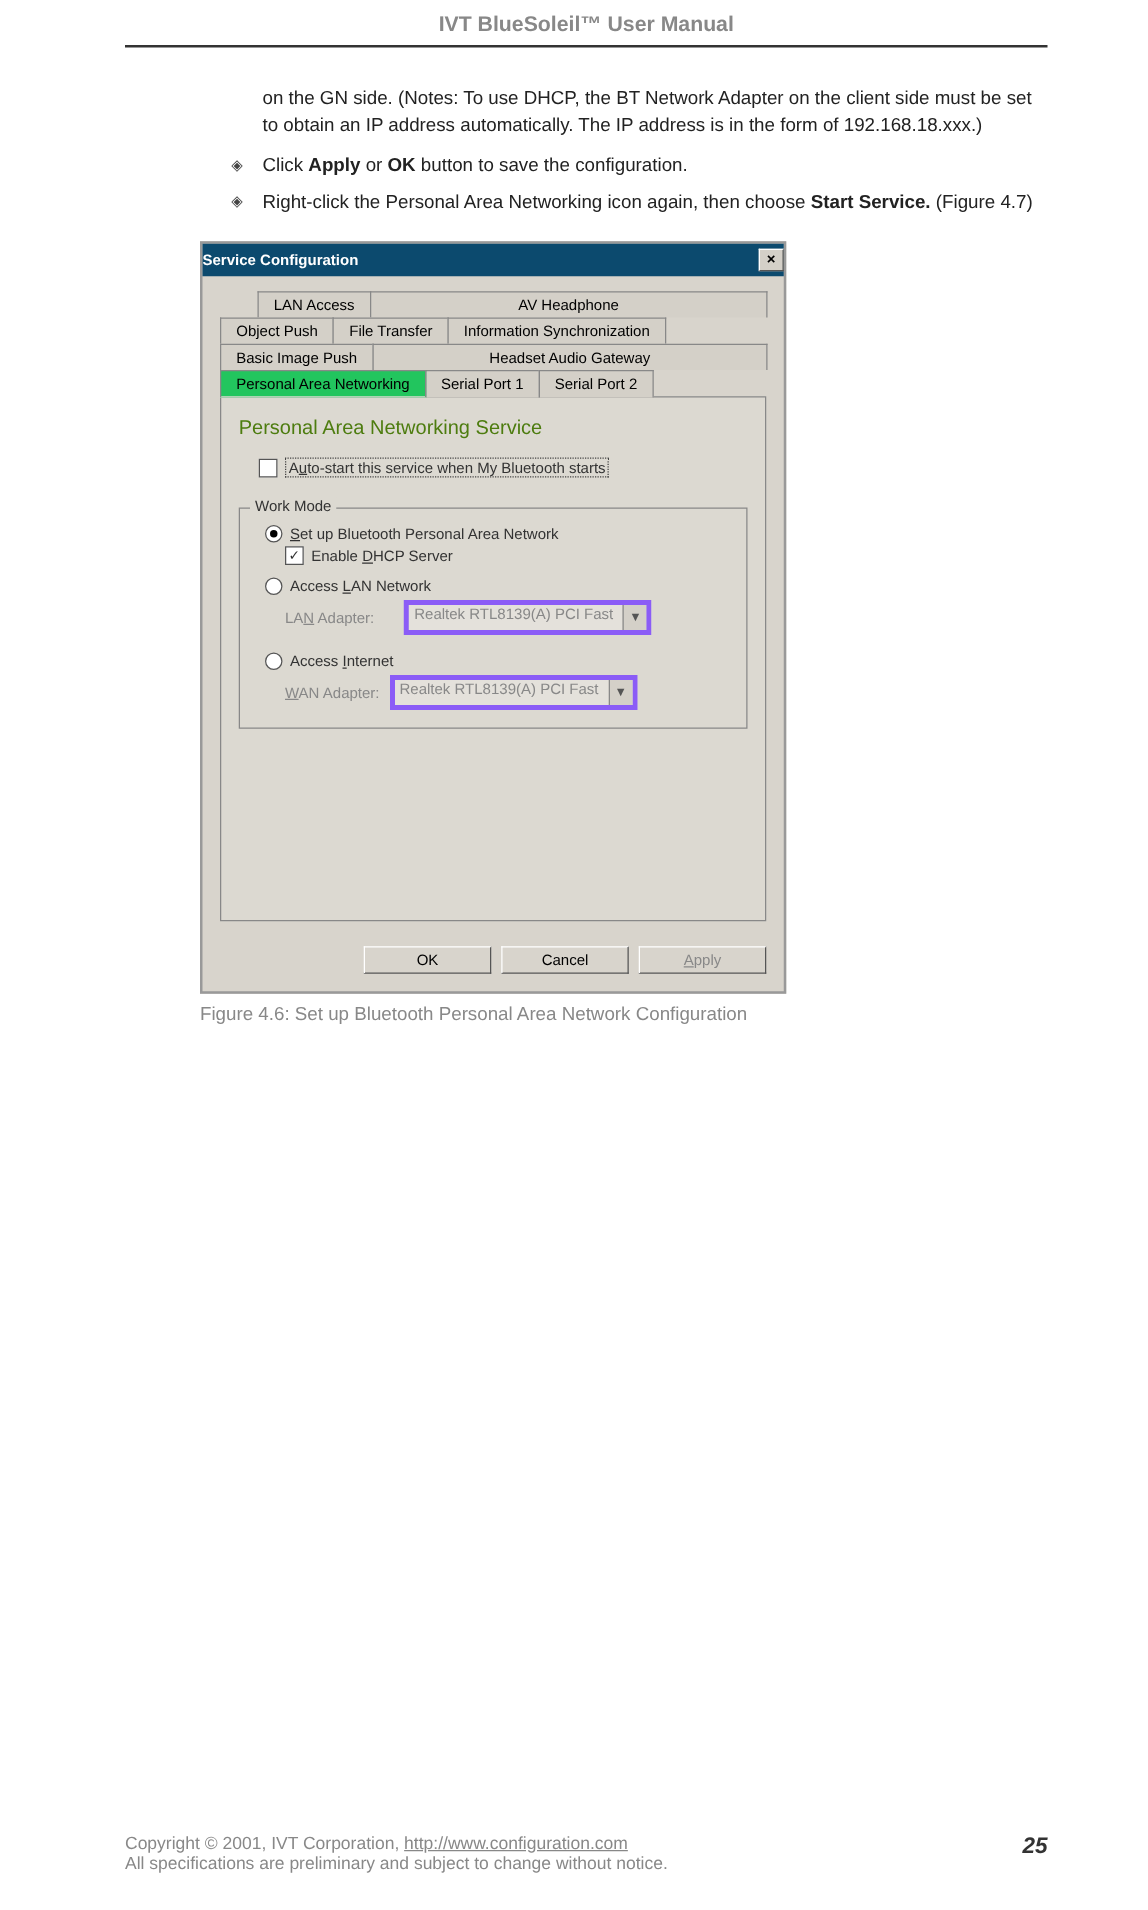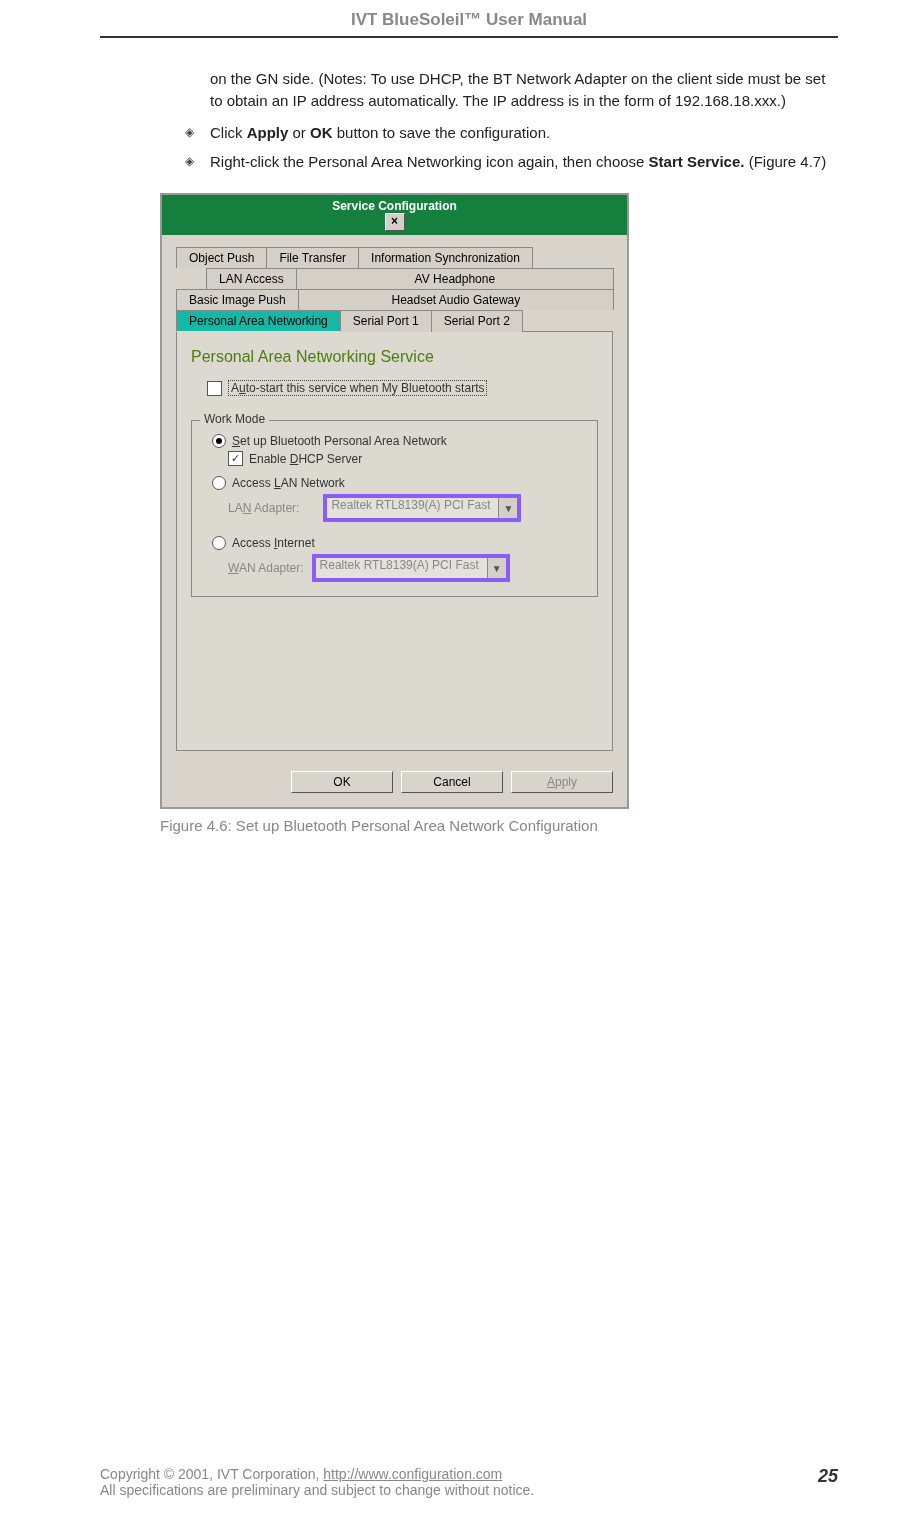--- a/index.html
+++ b/index.html
@@ -55,28 +55,27 @@
   
   .dialog {
     width: 465px;
     margin: 20px 0 8px 60px;
     border: 2px solid #999;
     background: #d8d4cc;
     font-family: Tahoma, Arial, sans-serif;
     font-size: 12px;
   }
   .titlebar {
-    background: #15803d;
+    background: #0c4a6e;
     color: #fff;
     font-weight: bold;
     padding: 4px 0;
     display: flex;
     justify-content: space-between;
     align-items: center;
-    flex-direction: column;
   }
   .closebtn {
     width: 18px; height: 16px;
     background: #d4d0c8;
     border: 1px solid #fff;
     border-right-color:#555; border-bottom-color:#555;
     color:#000; font-size:12px; line-height:14px; text-align:center;
     font-family: Arial, sans-serif;
   }
   .dlgbody { padding: 12px 14px 10px 14px; }
@@ -86,21 +85,21 @@
     border:1px solid #888;
     border-bottom:none;
     padding:3px 12px;
     font-size:12px;
     position:relative;
     margin-right:-1px;
     color:#000;
   }
   .tab.inactive { background:#d4d0c8; }
   .tabrow2 .tab:first-child { margin-left:30px; }
-  .tabrow4 .tab.active { background:#14b8a6; border-bottom:1px solid #dcd9d1; z-index:2; }
+  .tabrow4 .tab.active { background:#22c55e; border-bottom:1px solid #dcd9d1; z-index:2; }
   .pane {
     border:1px solid #888;
     border-top:1px solid #888;
     padding:16px 14px 22px 14px;
     min-height:420px;
     box-sizing:border-box;
     background:#dcd9d1;
     margin-top:-1px;
   }
   .group-label { font-size:16px; color:#4d7c0f; margin-bottom:6px; }
@@ -181,28 +180,28 @@
       </div>
     </div>
   </div>
 
   <div class="dialog">
     <div class="titlebar">
       <span>Service Configuration</span>
       <div class="closebtn">×</div>
     </div>
     <div class="dlgbody">
+      <div class="tabrow tabrow2">
+        <div class="tab inactive">LAN Access</div>
+        <div class="tab inactive" style="flex:1;text-align:center">AV Headphone</div>
+      </div>
       <div class="tabrow">
         <div class="tab inactive">Object Push</div>
         <div class="tab inactive">File Transfer</div>
         <div class="tab inactive">Information Synchronization</div>
-      </div>
-      <div class="tabrow tabrow2">
-        <div class="tab inactive">LAN Access</div>
-        <div class="tab inactive" style="flex:1;text-align:center">AV Headphone</div>
       </div>
       <div class="tabrow">
         <div class="tab inactive">Basic Image Push</div>
         <div class="tab inactive" style="flex:1;text-align:center">Headset Audio Gateway</div>
       </div>
       <div class="tabrow tabrow4">
         <div class="tab active">Personal Area Networking</div>
         <div class="tab inactive">Serial Port 1</div>
         <div class="tab inactive">Serial Port 2</div>
       </div>

